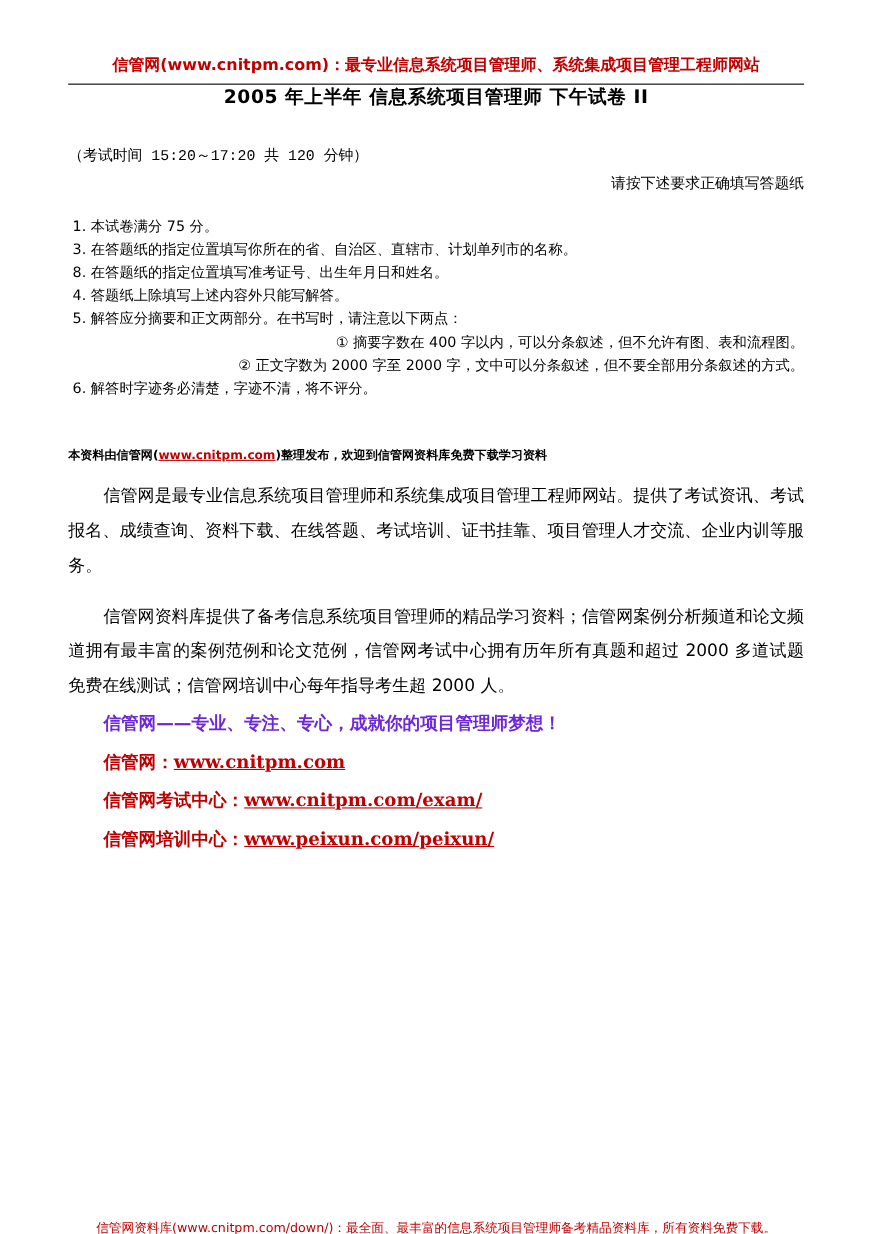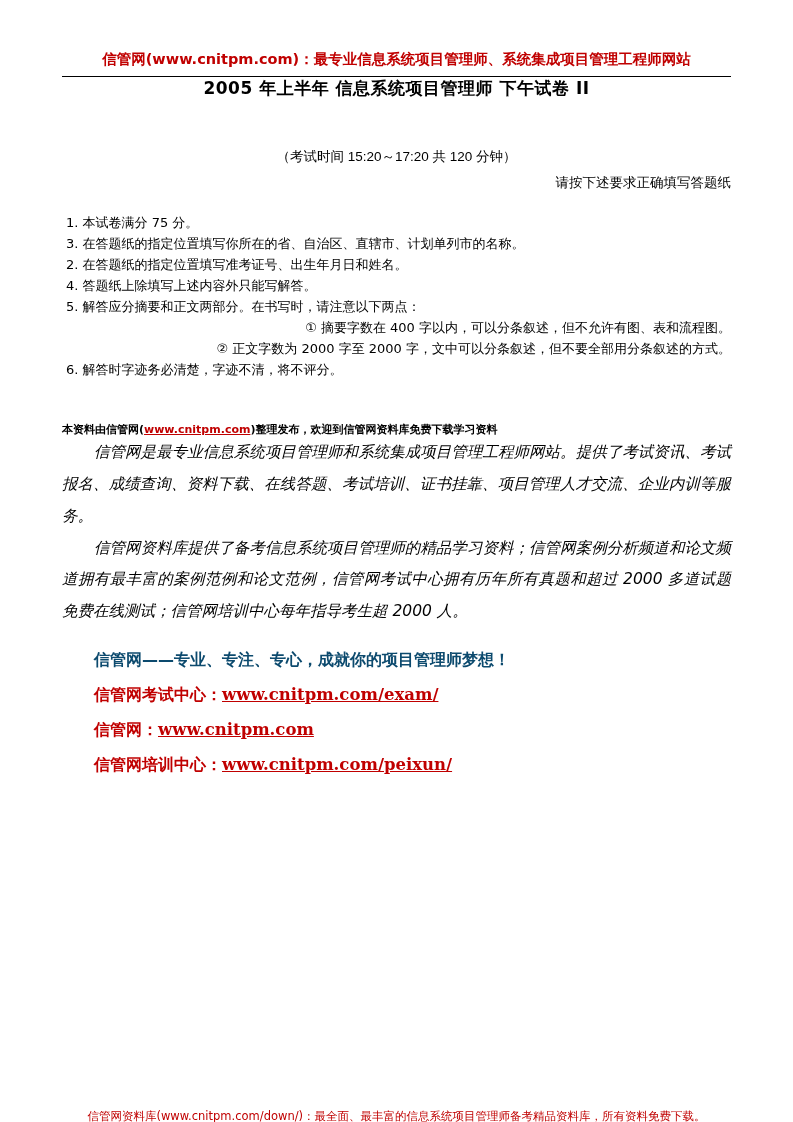--- a/index.html
+++ b/index.html
@@ -51,23 +51,23 @@
   }
   .doc-subtitle {
     text-align: center;
     font-family: "DejaVu Sans", sans-serif;
     font-weight: bold;
     font-size: 17px;
     letter-spacing: 0.5px;
   }
 
   .exam-time {
-    margin-top: 48px;
-    text-align: center;
-    font-family: Liberation Sans, sans-serif;
+    margin-top: 32px;
+    text-align: left;
+    font-family: Liberation Mono, monospace;
     font-size: 13.5px;
   }
   .fill-note {
     margin-top: 8px;
     text-align: right;
     font-family: "DejaVu Sans", sans-serif;
     font-size: 13.5px;
   }
 
   
@@ -93,31 +93,31 @@
     font-family: "DejaVu Sans", sans-serif;
     font-weight: bold;
     font-size: 11px;
     white-space: nowrap;
   }
   .promo-heading .link {
     color: #c00000;
     text-decoration: underline;
   }
   .promo-para {
+    margin-top: 14px;
     font-family: "DejaVu Sans", sans-serif;
     font-size: 15.5px;
     line-height: 2.05;
     text-align: justify;
     text-indent: 32px;
-    font-style: italic;
   }
 
   .slogan {
-    margin-top: 22px;
-    color: #0c4a6e;
+    margin-top: 8px;
+    color: #6d28d9;
     font-family: "DejaVu Sans", sans-serif;
     font-weight: bold;
     font-size: 16px;
     text-indent: 32px;
   }
   .link-line {
     margin-top: 14px;
     color: #c00000;
     font-family: "DejaVu Sans", sans-serif;
     font-weight: bold;
@@ -154,42 +154,42 @@
   <div class="header-rule"></div>
 
   <div class="doc-subtitle">2005 年上半年  信息系统项目管理师  下午试卷  II</div>
 
   <div class="exam-time">（考试时间   15:20～17:20   共 120 分钟）</div>
   <div class="fill-note">请按下述要求正确填写答题纸</div>
 
   <div class="instructions">
     <div class="ins-line">1.  本试卷满分 75 分。</div>
     <div class="ins-line">3.  在答题纸的指定位置填写你所在的省、自治区、直辖市、计划单列市的名称。</div>
-    <div class="ins-line">2.  在答题纸的指定位置填写准考证号、出生年月日和姓名。</div>
+    <div class="ins-line">8.  在答题纸的指定位置填写准考证号、出生年月日和姓名。</div>
     <div class="ins-line">4.  答题纸上除填写上述内容外只能写解答。</div>
     <div class="ins-line">5.  解答应分摘要和正文两部分。在书写时，请注意以下两点：</div>
     <div class="ins-sub">①  摘要字数在 400 字以内，可以分条叙述，但不允许有图、表和流程图。</div>
     <div class="ins-sub">②  正文字数为 2000 字至 2000 字，文中可以分条叙述，但不要全部用分条叙述的方式。</div>
     <div class="ins-line">6.  解答时字迹务必清楚，字迹不清，将不评分。</div>
   </div>
 
   <div class="promo-heading">
     <span>本资料由信管网(</span><span class="link">www.cnitpm.com</span><span>)整理发布，欢迎到信管网资料库免费下载学习资料</span>
   </div>
 
   <div class="promo-para">信管网是最专业信息系统项目管理师和系统集成项目管理工程师网站。提供了考试资讯、考试报名、成绩查询、资料下载、在线答题、考试培训、证书挂靠、项目管理人才交流、企业内训等服务。</div>
   <div class="promo-para">信管网资料库提供了备考信息系统项目管理师的精品学习资料；信管网案例分析频道和论文频道拥有最丰富的案例范例和论文范例，信管网考试中心拥有历年所有真题和超过 2000 多道试题免费在线测试；信管网培训中心每年指导考生超 2000 人。</div>
 
   <div class="slogan">信管网——专业、专注、专心，成就你的项目管理师梦想！</div>
 
   <div class="link-line">
+    <span>信管网：</span><span class="url">www.cnitpm.com</span>
+  </div>
+  <div class="link-line">
     <span>信管网考试中心：</span><span class="url">www.cnitpm.com/exam/</span>
   </div>
   <div class="link-line">
-    <span>信管网：</span><span class="url">www.cnitpm.com</span>
-  </div>
-  <div class="link-line">
-    <span>信管网培训中心：</span><span class="url">www.cnitpm.com/peixun/</span>
+    <span>信管网培训中心：</span><span class="url">www.peixun.com/peixun/</span>
   </div>
 
   <div class="footer">信管网资料库(www.cnitpm.com/down/)：最全面、最丰富的信息系统项目管理师备考精品资料库，所有资料免费下载。</div>
 
 </div>
 
 </body></html>

